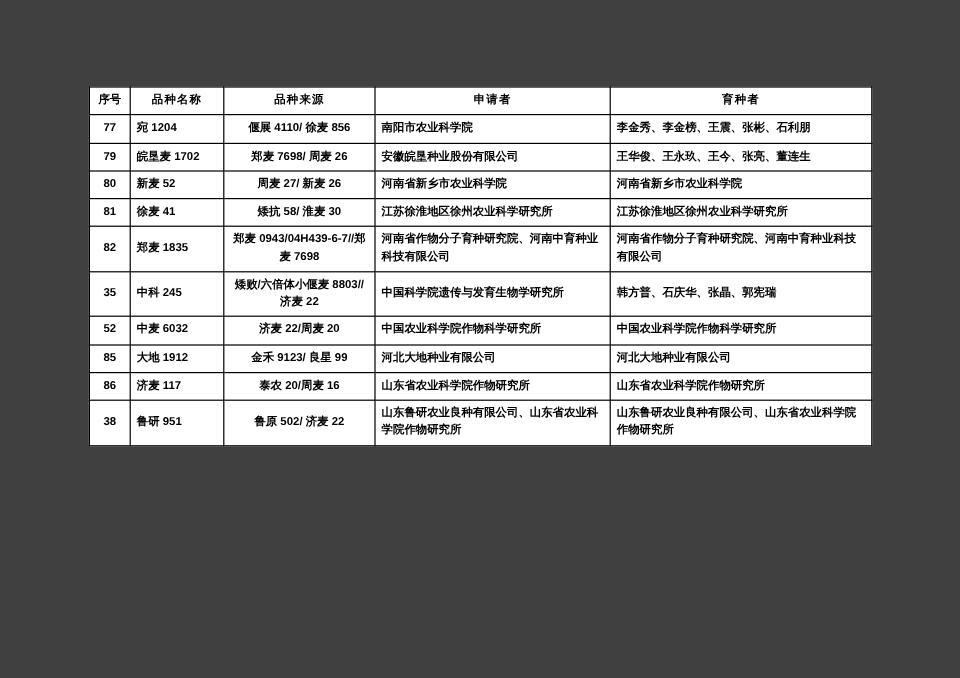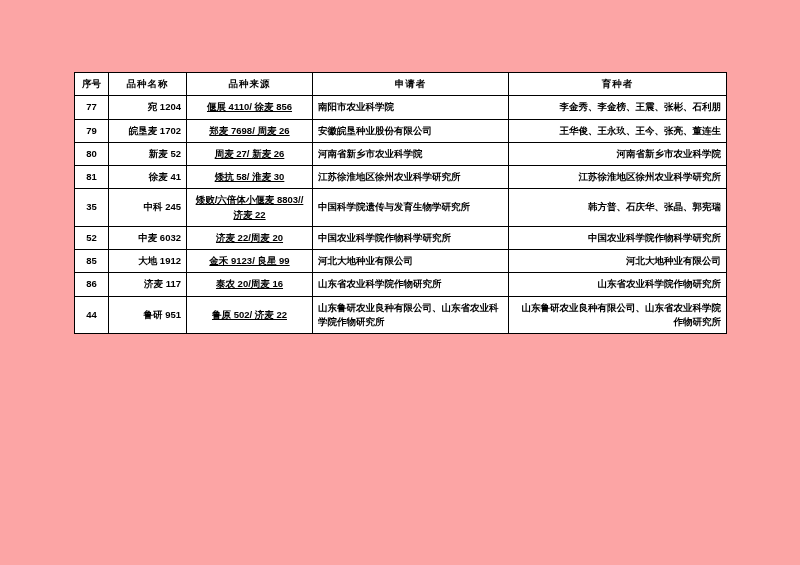--- a/index.html
+++ b/index.html
@@ -11,21 +11,21 @@
     height: 565px;
     background: #ffffff;
     font-family: "Liberation Sans", sans-serif;
     color: #000000;
     overflow: hidden;
   }
   .page {
     position: relative;
     width: 800px;
     height: 565px;
-    background: #fca5a5;
+    background: #404040;
     box-sizing: border-box;
   }
   .table-wrap {
     position: absolute;
     left: 74px;
     top: 72px;
     width: 652px;
   }
   table.variety-table {
     border-collapse: collapse;
@@ -50,24 +50,24 @@
     padding: 9px 4px;
     letter-spacing: 1px;
   }
   .col-no    { width: 34px; }
   .col-name  { width: 78px; }
   .col-src   { width: 126px; }
   .col-appl  { width: 196px; }
   .col-breed { width: 218px; }
 
   td.c-no    { text-align: center; }
-  td.c-name  { text-align: right; }
-  td.c-src   { text-align: center; text-decoration: underline; }
+  td.c-name  { text-align: left; }
+  td.c-src   { text-align: center; }
   td.c-appl  { text-align: left; }
-  td.c-breed { text-align: right; }
+  td.c-breed { text-align: left; }
 
   .hdr-no { letter-spacing: 0; line-height: 1.2; }
 </style>
 </head>
 <body>
 
 <div class="page">
   <div class="table-wrap">
     <table class="variety-table">
       <colgroup>
@@ -109,20 +109,27 @@
             <td class="c-breed">河南省新乡市农业科学院</td>
           </tr>
           <tr>
             <td class="c-no">81</td>
             <td class="c-name">徐麦 41</td>
             <td class="c-src">矮抗 58/ 淮麦 30</td>
             <td class="c-appl">江苏徐淮地区徐州农业科学研究所</td>
             <td class="c-breed">江苏徐淮地区徐州农业科学研究所</td>
           </tr>
           <tr>
+            <td class="c-no">82</td>
+            <td class="c-name">郑麦 1835</td>
+            <td class="c-src">郑麦 0943/04H439-6-7//郑麦 7698</td>
+            <td class="c-appl">河南省作物分子育种研究院、河南中育种业科技有限公司</td>
+            <td class="c-breed">河南省作物分子育种研究院、河南中育种业科技有限公司</td>
+          </tr>
+          <tr>
             <td class="c-no">35</td>
             <td class="c-name">中科 245</td>
             <td class="c-src">矮败/六倍体小偃麦 8803//济麦 22</td>
             <td class="c-appl">中国科学院遗传与发育生物学研究所</td>
             <td class="c-breed">韩方普、石庆华、张晶、郭宪瑞</td>
           </tr>
           <tr>
             <td class="c-no">52</td>
             <td class="c-name">中麦 6032</td>
             <td class="c-src">济麦 22/周麦 20</td>
@@ -137,21 +144,21 @@
             <td class="c-breed">河北大地种业有限公司</td>
           </tr>
           <tr>
             <td class="c-no">86</td>
             <td class="c-name">济麦 117</td>
             <td class="c-src">泰农 20/周麦 16</td>
             <td class="c-appl">山东省农业科学院作物研究所</td>
             <td class="c-breed">山东省农业科学院作物研究所</td>
           </tr>
           <tr>
-            <td class="c-no">44</td>
+            <td class="c-no">38</td>
             <td class="c-name">鲁研 951</td>
             <td class="c-src">鲁原 502/ 济麦 22</td>
             <td class="c-appl">山东鲁研农业良种有限公司、山东省农业科学院作物研究所</td>
             <td class="c-breed">山东鲁研农业良种有限公司、山东省农业科学院作物研究所</td>
           </tr>
         </tbody>
     </table>
   </div>
 </div>
 

